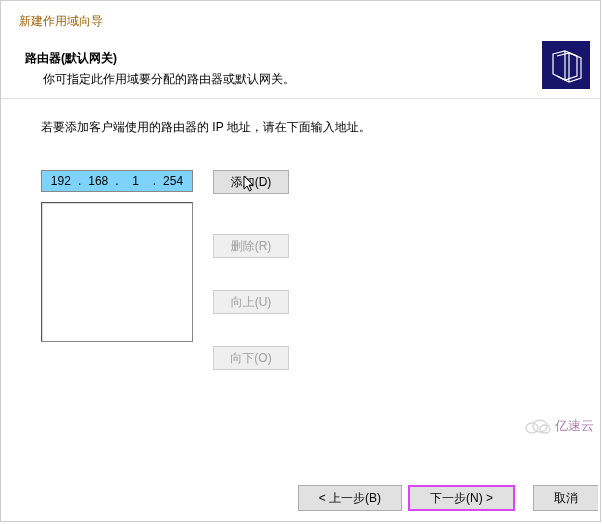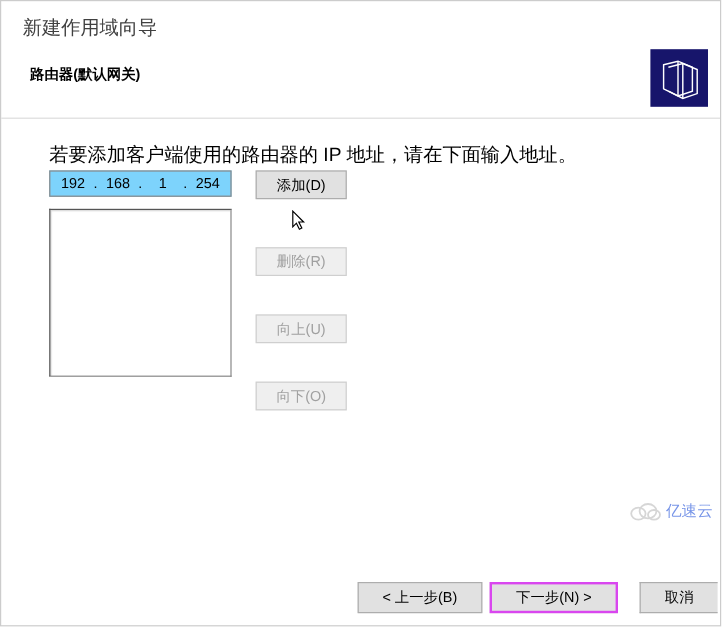--- a/index.html
+++ b/index.html
@@ -19,22 +19,22 @@
       position: relative;
       background: #fff;
     }
     .header-area {
       padding: 12px 18px 0 18px;
       height: 98px;
       border-bottom: 1px solid #ddd;
       position: relative;
     }
     .wizard-title {
-      font-size: 16px;
-      color: #404040;
+      font-size: 12px;
+      color: #a16207;
     }
     .router-heading {
       font-size: 12px;
       font-weight: bold;
       margin-top: 20px;
       margin-left: 6px;
     }
     .router-desc {
       font-size: 12px;
       margin-top: 4px;
@@ -48,22 +48,22 @@
       height: 48px;
       background: #17156b;
       display: flex;
       align-items: center;
       justify-content: center;
     }
     .content-area {
       padding: 20px 40px 0 40px;
     }
     .instruction {
-      font-size: 16px;
-      margin-bottom: 2px;
+      font-size: 12px;
+      margin-bottom: 34px;
     }
     .ip-label {
       font-size: 12px;
       margin-bottom: 4px;
     }
     .ip-row {
       display: flex;
       align-items: flex-start;
     }
     .ip-input-box {
@@ -148,34 +148,35 @@
       margin-left: 18px;
       border-right: none;
       text-align: center;
     }
     .watermark {
       position: absolute;
       bottom: 86px;
       right: 6px;
       display: flex;
       align-items: center;
-      color: #1d4ed8;
+      color: #701a75;
       font-size: 13px;
       opacity: 0.6;
     }
     .watermark svg { margin-right: 4px; }
   </style>
 </head>
 <body>
 
 <div class="dialog">
 
   <div class="header-area">
     <div class="wizard-title">新建作用域向导</div>
     <div class="router-heading">路由器(默认网关)</div>
+    <div class="router-desc">你可指定此作用域要分配的路由器或默认网关。</div>
     <div class="header-icon">
       <svg width="38" height="38" viewBox="0 0 38 38">
         <g stroke="#fff" stroke-width="1.2" fill="none">
           <path d="M6 8 L18 5 L30 10 L30 30 L18 34 L6 28 Z"></path>
           <path d="M18 5 L18 34"></path>
           <path d="M10 10 L22 7 L34 12 L34 32 L22 36 L10 30"></path>
           <path d="M22 7 L22 36"></path>
         </g>
       </svg>
     </div>

